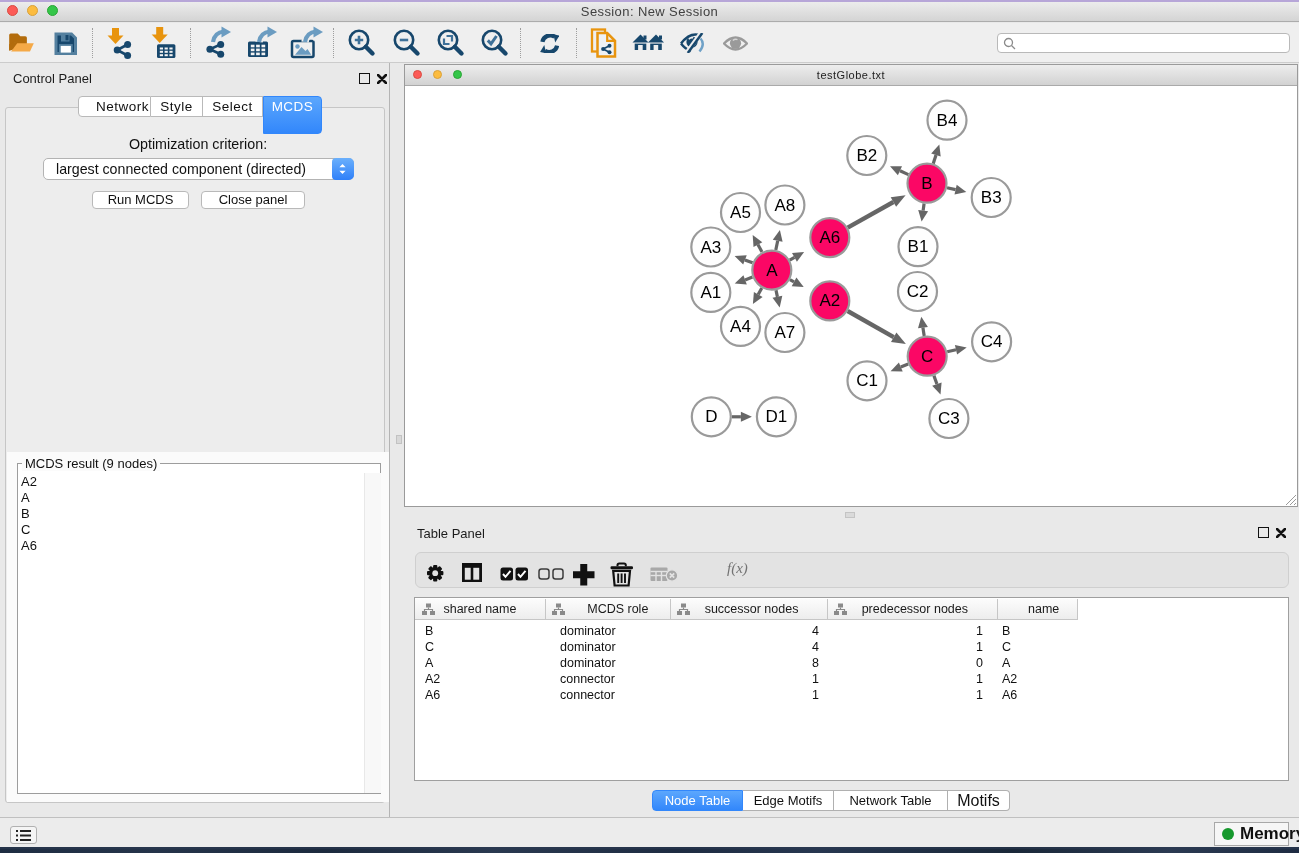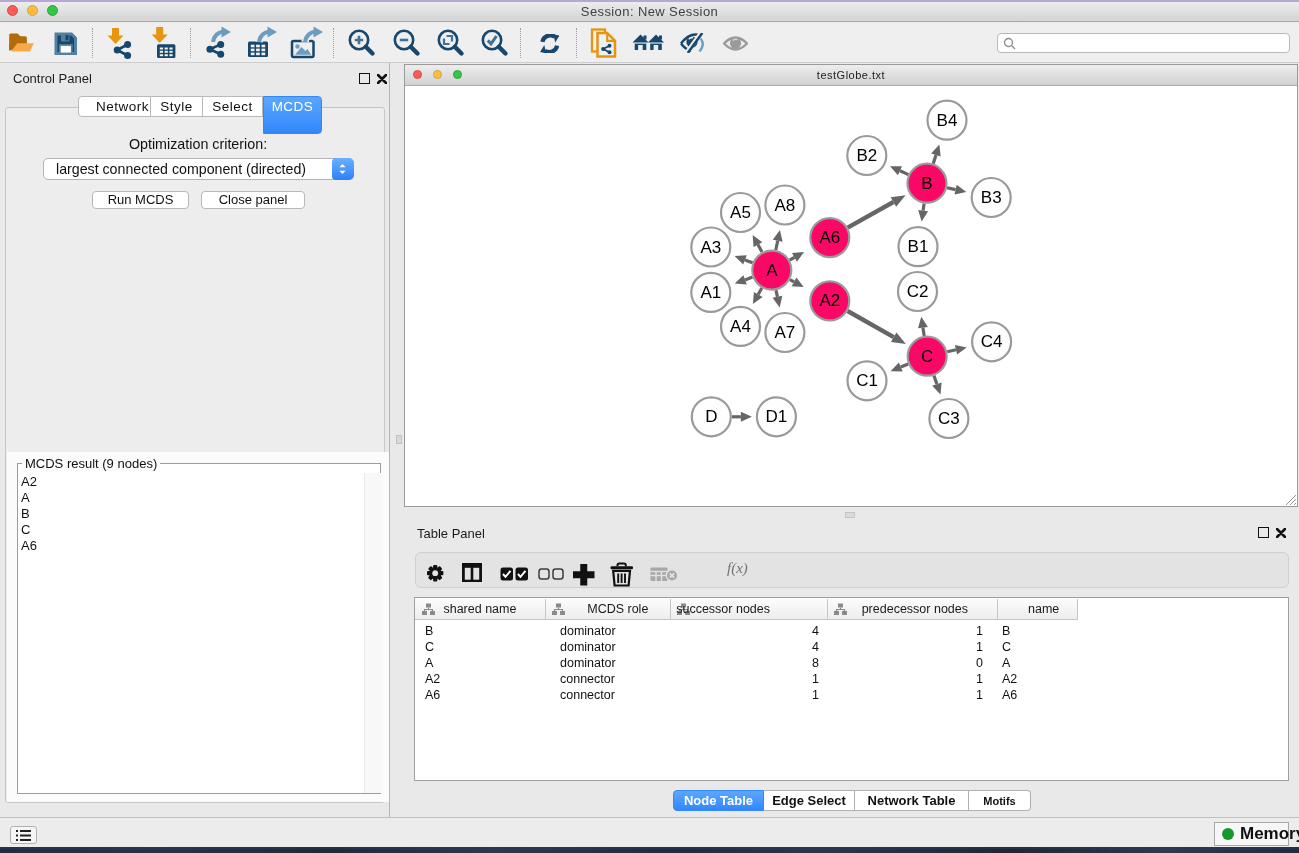--- a/index.html
+++ b/index.html
@@ -371,21 +371,21 @@
     <rect x="8" y="8" width="5" height="4" fill="#8a8a8a"></rect>
     <path d="M6.5 4.5 V6.5 M2.5 8 V6.5 H10.5 V8" stroke="#8a8a8a" stroke-width="1.2" fill="none"></path>
   </svg>
 <div class="abs" style="left:545.4px;top:599px;width:124.80000000000007px;height:21px;line-height:21px;text-align:center;font-size:12.5px;color:#1a1a1a;padding-left:20px;">MCDS role</div>
 <svg class="abs" style="left:677.2px;top:603px;" width="13" height="13" viewBox="0 0 13 13">
     <rect x="4" y="0.5" width="5" height="4" fill="#8a8a8a"></rect>
     <rect x="0" y="8" width="5" height="4" fill="#8a8a8a"></rect>
     <rect x="8" y="8" width="5" height="4" fill="#8a8a8a"></rect>
     <path d="M6.5 4.5 V6.5 M2.5 8 V6.5 H10.5 V8" stroke="#8a8a8a" stroke-width="1.2" fill="none"></path>
   </svg>
-<div class="abs" style="left:670.2px;top:599px;width:156.69999999999993px;height:21px;line-height:21px;font-size:12.5px;color:#1a1a1a;padding-left:6px;">successor nodes</div>
+<div class="abs" style="left:670.2px;top:599px;width:156.69999999999993px;height:21px;line-height:21px;text-align:center;font-size:12.5px;color:#1a1a1a;padding-left:6px;">successor nodes</div>
 <svg class="abs" style="left:833.9px;top:603px;" width="13" height="13" viewBox="0 0 13 13">
     <rect x="4" y="0.5" width="5" height="4" fill="#8a8a8a"></rect>
     <rect x="0" y="8" width="5" height="4" fill="#8a8a8a"></rect>
     <rect x="8" y="8" width="5" height="4" fill="#8a8a8a"></rect>
     <path d="M6.5 4.5 V6.5 M2.5 8 V6.5 H10.5 V8" stroke="#8a8a8a" stroke-width="1.2" fill="none"></path>
   </svg>
 <div class="abs" style="left:826.9px;top:599px;width:169.89999999999998px;height:21px;line-height:21px;text-align:center;font-size:12.5px;color:#1a1a1a;padding-left:6px;">predecessor nodes</div>
 <div class="abs" style="left:996.8px;top:599px;width:79.70000000000005px;height:21px;line-height:21px;text-align:center;font-size:12.5px;color:#1a1a1a;padding-left:14px;">name</div>
 <div class="abs" style="left:425px;top:623px;width:110px;height:16px;line-height:16px;font-size:12.5px;color:#111;">B</div>
 <div class="abs" style="left:560px;top:623px;width:100px;height:16px;line-height:16px;font-size:12.5px;color:#111;">dominator</div>
@@ -406,25 +406,25 @@
 <div class="abs" style="left:560px;top:671px;width:100px;height:16px;line-height:16px;font-size:12.5px;color:#111;">connector</div>
 <div class="abs" style="left:700px;top:671px;width:119px;height:16px;line-height:16px;font-size:12.5px;color:#111;text-align:right;">1</div>
 <div class="abs" style="left:860px;top:671px;width:123px;height:16px;line-height:16px;font-size:12.5px;color:#111;text-align:right;">1</div>
 <div class="abs" style="left:1002px;top:671px;width:70px;height:16px;line-height:16px;font-size:12.5px;color:#111;">A2</div>
 <div class="abs" style="left:425px;top:687px;width:110px;height:16px;line-height:16px;font-size:12.5px;color:#111;">A6</div>
 <div class="abs" style="left:560px;top:687px;width:100px;height:16px;line-height:16px;font-size:12.5px;color:#111;">connector</div>
 <div class="abs" style="left:700px;top:687px;width:119px;height:16px;line-height:16px;font-size:12.5px;color:#111;text-align:right;">1</div>
 <div class="abs" style="left:860px;top:687px;width:123px;height:16px;line-height:16px;font-size:12.5px;color:#111;text-align:right;">1</div>
 <div class="abs" style="left:1002px;top:687px;width:70px;height:16px;line-height:16px;font-size:12.5px;color:#111;">A6</div>
 
-<div class="abs" style="left:673px;top:790px;width:406px;height:21px;font-weight:bold;">
+<div class="abs" style="left:652px;top:790px;width:406px;height:21px;">
   <div class="abs" style="left:0;top:0;width:91px;height:21px;background:linear-gradient(#5ca7fd,#3287fb);border:1px solid #3287fb;border-radius:4px 0 0 4px;line-height:20px;text-align:center;font-size:13px;color:#fff;">Node Table</div>
-  <div class="abs" style="left:91px;top:0;width:91px;height:21px;background:#fff;border:1px solid #b0b0b0;border-left:none;line-height:20px;text-align:center;font-size:13px;color:#111;">Edge Select</div>
+  <div class="abs" style="left:91px;top:0;width:91px;height:21px;background:#fff;border:1px solid #b0b0b0;border-left:none;line-height:20px;text-align:center;font-size:13px;color:#111;">Edge Motifs</div>
   <div class="abs" style="left:182px;top:0;width:114px;height:21px;background:#fff;border:1px solid #b0b0b0;border-left:none;line-height:20px;text-align:center;font-size:13px;color:#111;">Network Table</div>
-  <div class="abs" style="left:296px;top:0;width:62px;height:21px;background:#fff;border:1px solid #b0b0b0;border-left:none;border-radius:0 4px 4px 0;line-height:20px;text-align:center;font-size:11px;color:#111;">Motifs</div>
+  <div class="abs" style="left:296px;top:0;width:62px;height:21px;background:#fff;border:1px solid #b0b0b0;border-left:none;border-radius:0 4px 4px 0;line-height:20px;text-align:center;font-size:16px;color:#111;">Motifs</div>
 </div>
 
 <div class="abs" style="left:0;top:817px;width:1299px;height:30px;background:#ececec;border-top:1px solid #c0c0c0;"></div>
 <div class="abs" style="left:10px;top:826px;width:27px;height:18px;background:#f5f5f5;border:1px solid #b1b1b1;border-radius:3px;"></div>
 <svg class="abs" style="left:16px;top:830px;" width="15" height="11" viewBox="0 0 15 11">
     <g fill="#222">
       <rect x="0" y="0" width="2" height="2"></rect>
       <rect x="4" y="0" width="11" height="2"></rect>
       <rect x="0" y="4.5" width="2" height="2"></rect>
       <rect x="4" y="4.5" width="11" height="2"></rect>

